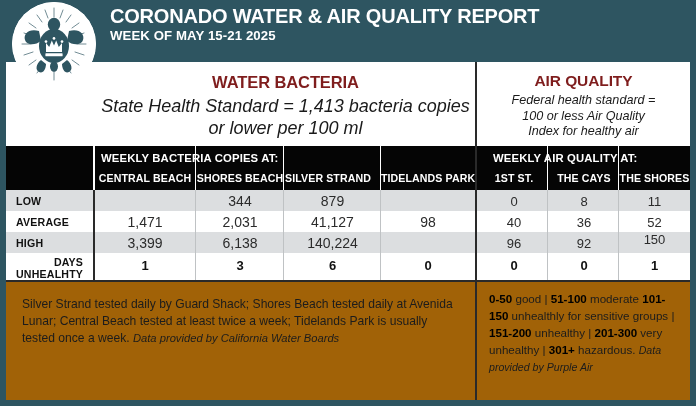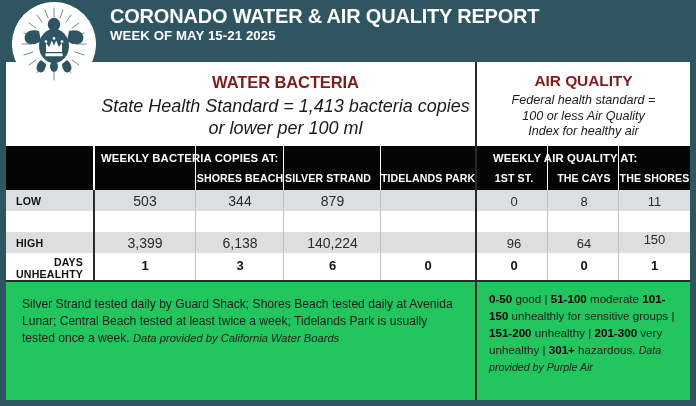--- a/index.html
+++ b/index.html
@@ -156,21 +156,21 @@
     position: absolute; left: 0; top: 218px;
     width: 469px; height: 2px; background: #2a2a2a; z-index: 4;
   }
   .table-bottom.air {
     left: 471px; width: 213px;
   }
 
   
   .note {
     position: absolute; top: 220px; height: 118px;
-    background: #22c55e;
+    background: #a16207;
   }
   .note.water { left: 0; width: 469px; padding: 14px 18px 0 16px; }
   .note.air   { left: 471px; width: 213px; padding: 9px 8px 0 12px; }
 
   .note.water p {
     font-size: 12.1px; color: #1c1c1c; line-height: 1.42;
   }
   .note.water .src { font-style: italic; font-size: 11.2px; }
 
   .note.air p {
@@ -249,20 +249,21 @@
       <h2>AIR QUALITY</h2>
       <div class="std">
         <div>Federal health standard =</div>
         <div>100 or less Air Quality</div>
         <div>Index for healthy air</div>
       </div>
     </div>
 
     <div class="thead water">
       <div class="thead-title">WEEKLY BACTERIA COPIES AT:</div>
+      <div class="colhead" style="left:88px;width:102px">CENTRAL BEACH</div>
       <div class="colhead" style="left:190px;width:88px">SHORES BEACH</div>
       <div class="colhead" style="left:264px;width:116px">SILVER STRAND</div>
       <div class="colhead" style="left:375px;width:94px">TIDELANDS PARK</div>
     </div>
 
     <div class="thead air">
       <div class="thead-title">WEEKLY AIR QUALITY AT:</div>
       <div class="colhead" style="left:2px;width:70px">1ST ST.</div>
       <div class="colhead" style="left:72px;width:70px">THE CAYS</div>
       <div class="colhead" style="left:142px;width:71px">THE SHORES</div>
@@ -274,40 +275,51 @@
     <div class="hsep" style="left:374px"></div>
     <div class="hsep" style="left:541px"></div>
     <div class="hsep" style="left:612px"></div>
 
     <div class="rows">
 
       <div class="row shaded" style="top:0px;height:21px">
         <div class="band-w"></div>
           <div class="band-a"></div>
         <div class="rlabel" style="top:5px">LOW</div>
-        <div class="cell" style="left:88px;width:102px;top:3px">503</div>
         <div class="cell" style="left:190px;width:88px;top:3px">344</div>
         <div class="cell" style="left:278px;width:97px;top:3px">879</div>
         <div class="cell" style="left:375px;width:94px;top:3px"></div>
         <div class="cell air" style="left:473px;width:70px;top:4px">0</div>
         <div class="cell air" style="left:543px;width:70px;top:4px">8</div>
         <div class="cell air" style="left:613px;width:71px;top:4px">11</div>
       </div>
 
+      <div class="row plain" style="top:21px;height:21px">
+        <div class="band-w"></div>
+          <div class="band-a"></div>
+        <div class="rlabel" style="top:5px">AVERAGE</div>
+        <div class="cell" style="left:88px;width:102px;top:3px">1,471</div>
+        <div class="cell" style="left:190px;width:88px;top:3px">2,031</div>
+        <div class="cell" style="left:278px;width:97px;top:3px">41,127</div>
+        <div class="cell" style="left:375px;width:94px;top:3px">98</div>
+        <div class="cell air" style="left:473px;width:70px;top:4px">40</div>
+        <div class="cell air" style="left:543px;width:70px;top:4px">36</div>
+        <div class="cell air" style="left:613px;width:71px;top:4px">52</div>
+      </div>
 
       <div class="row shaded" style="top:42px;height:21px">
         <div class="band-w"></div>
           <div class="band-a"></div>
         <div class="rlabel" style="top:5px">HIGH</div>
         <div class="cell" style="left:88px;width:102px;top:3px">3,399</div>
         <div class="cell" style="left:190px;width:88px;top:3px">6,138</div>
         <div class="cell" style="left:278px;width:97px;top:3px">140,224</div>
         <div class="cell" style="left:375px;width:94px;top:3px"></div>
         <div class="cell air" style="left:473px;width:70px;top:4px">96</div>
-        <div class="cell air" style="left:543px;width:70px;top:4px">64</div>
+        <div class="cell air" style="left:543px;width:70px;top:4px">92</div>
         <div class="cell air" style="left:613px;width:71px;top:0">150</div>
       </div>
 
       <div class="row plain" style="top:63px;height:27px">
         <div class="band-w"></div>
           <div class="band-a"></div>
         <div class="rlabel" style="top:3px">
           <span>DAYS</span><br>
           <span>UNHEALHTY</span>
         </div>

